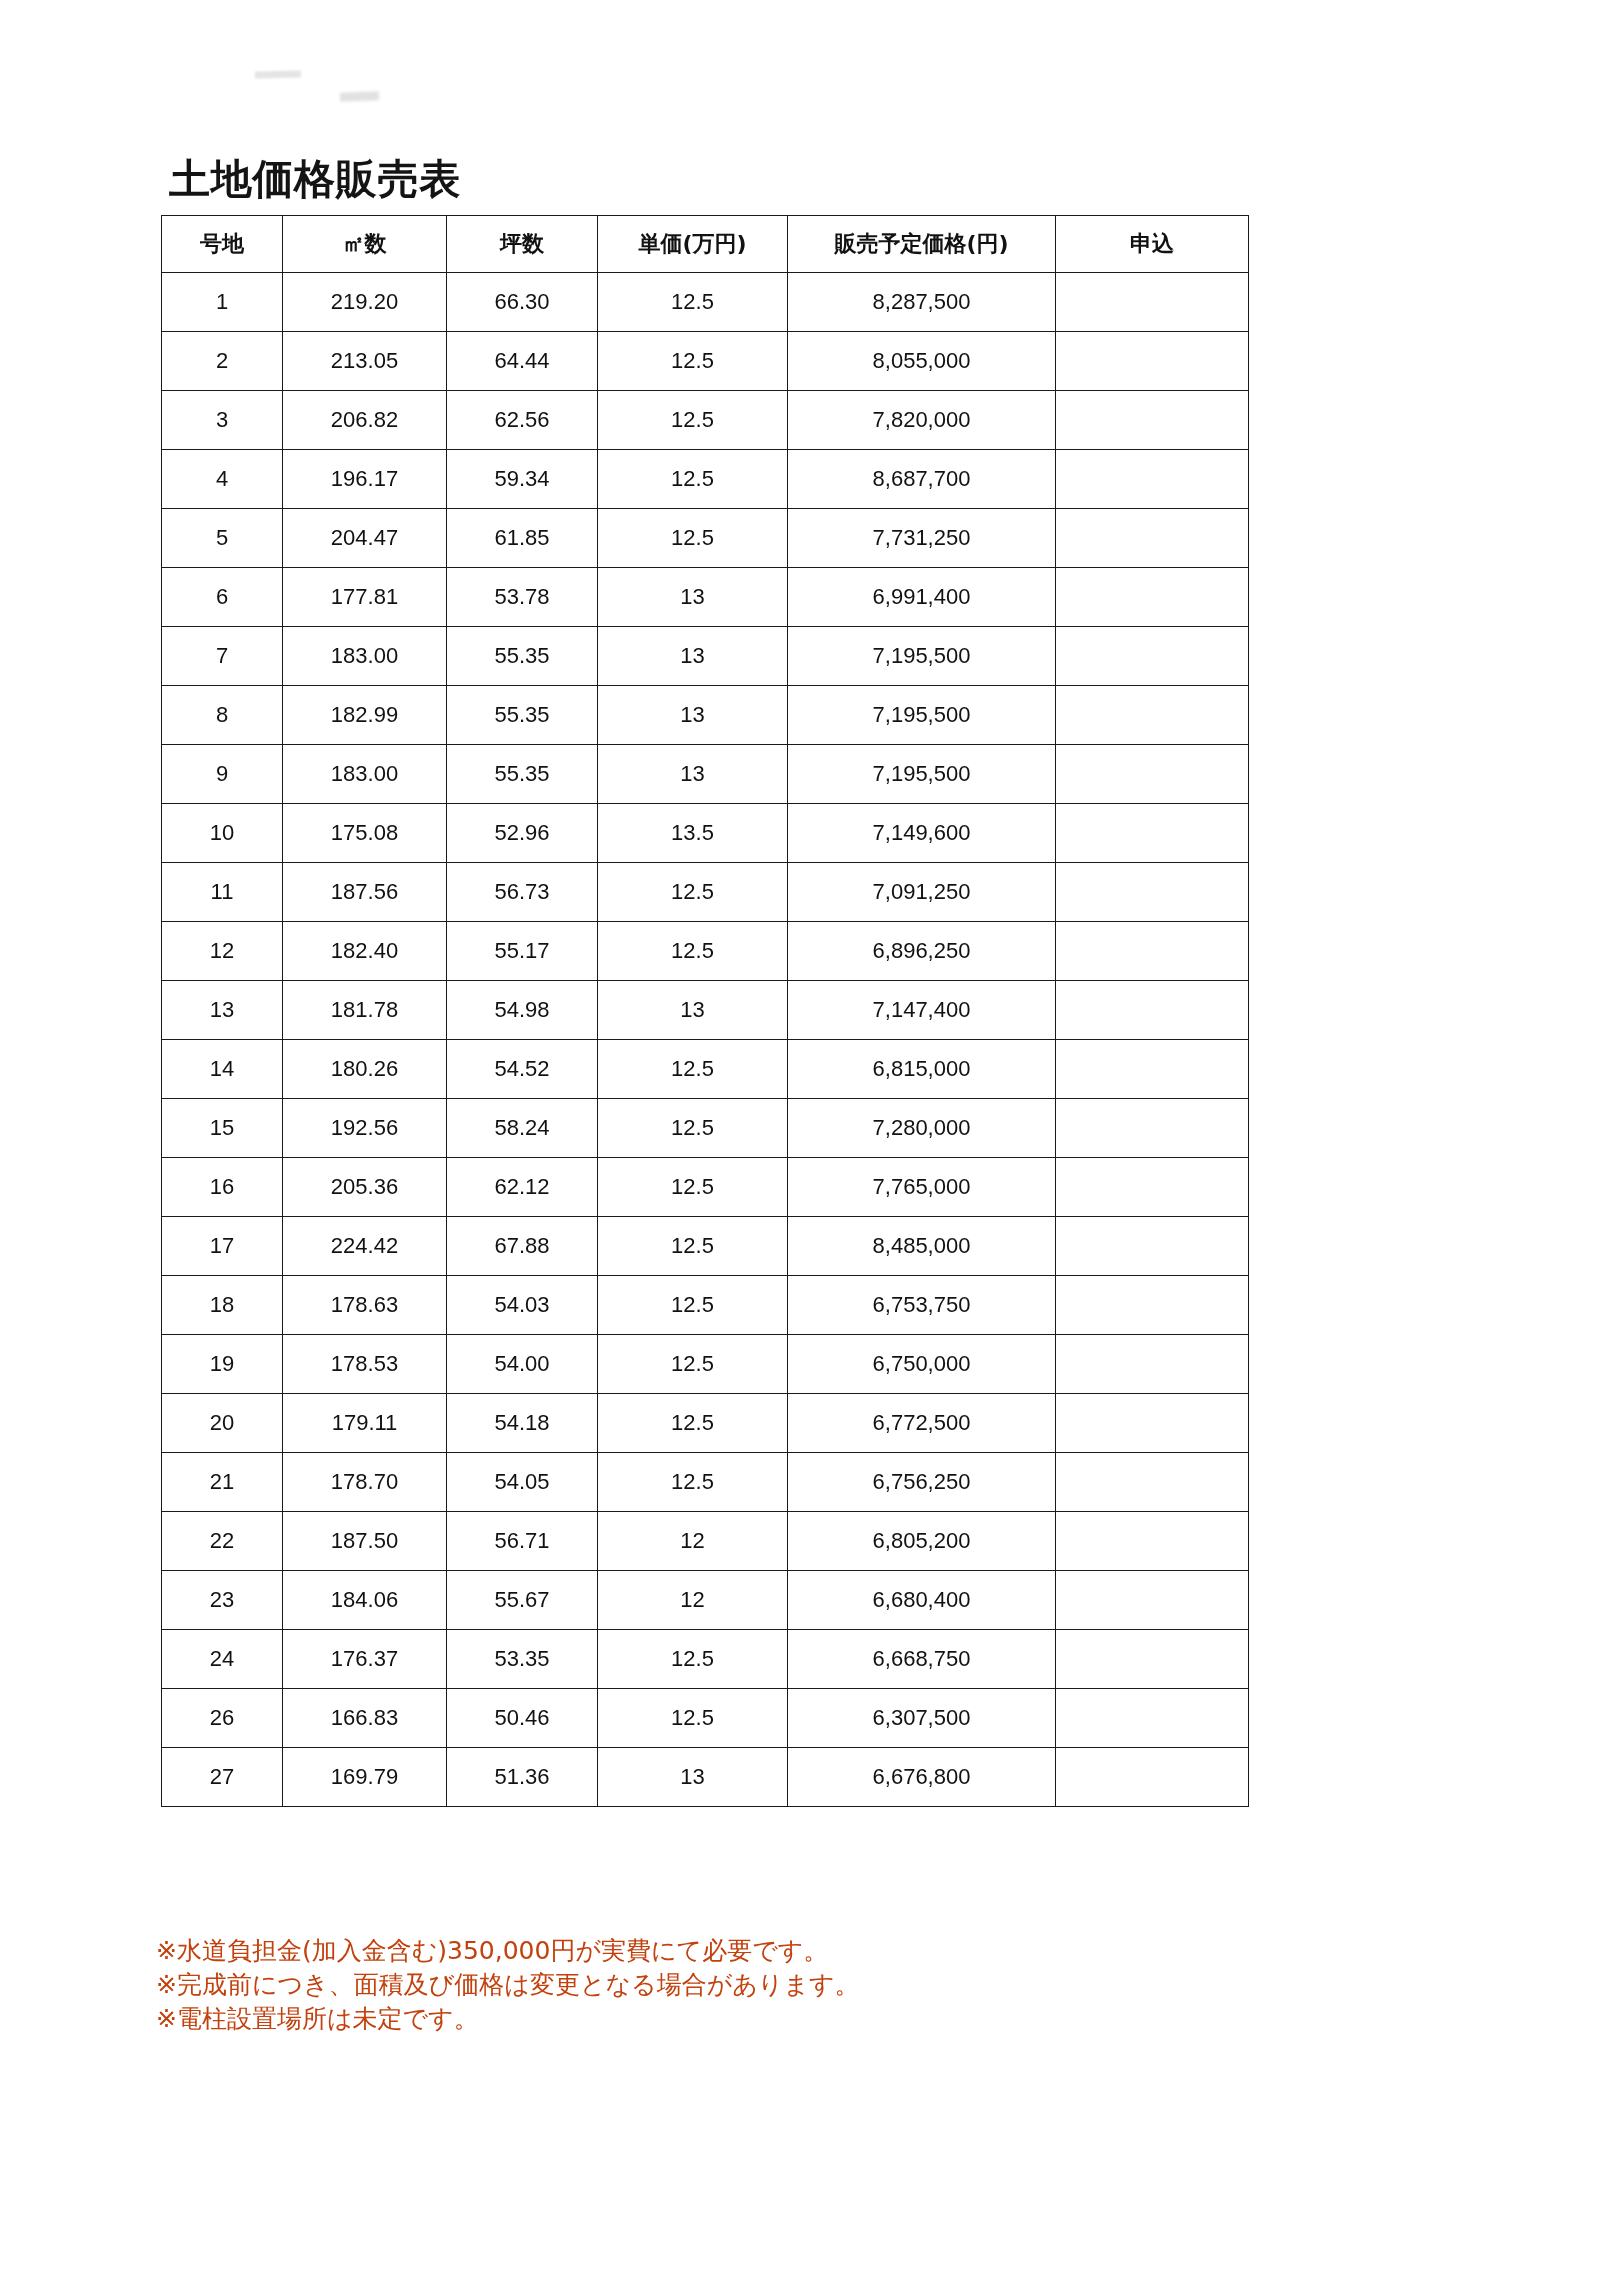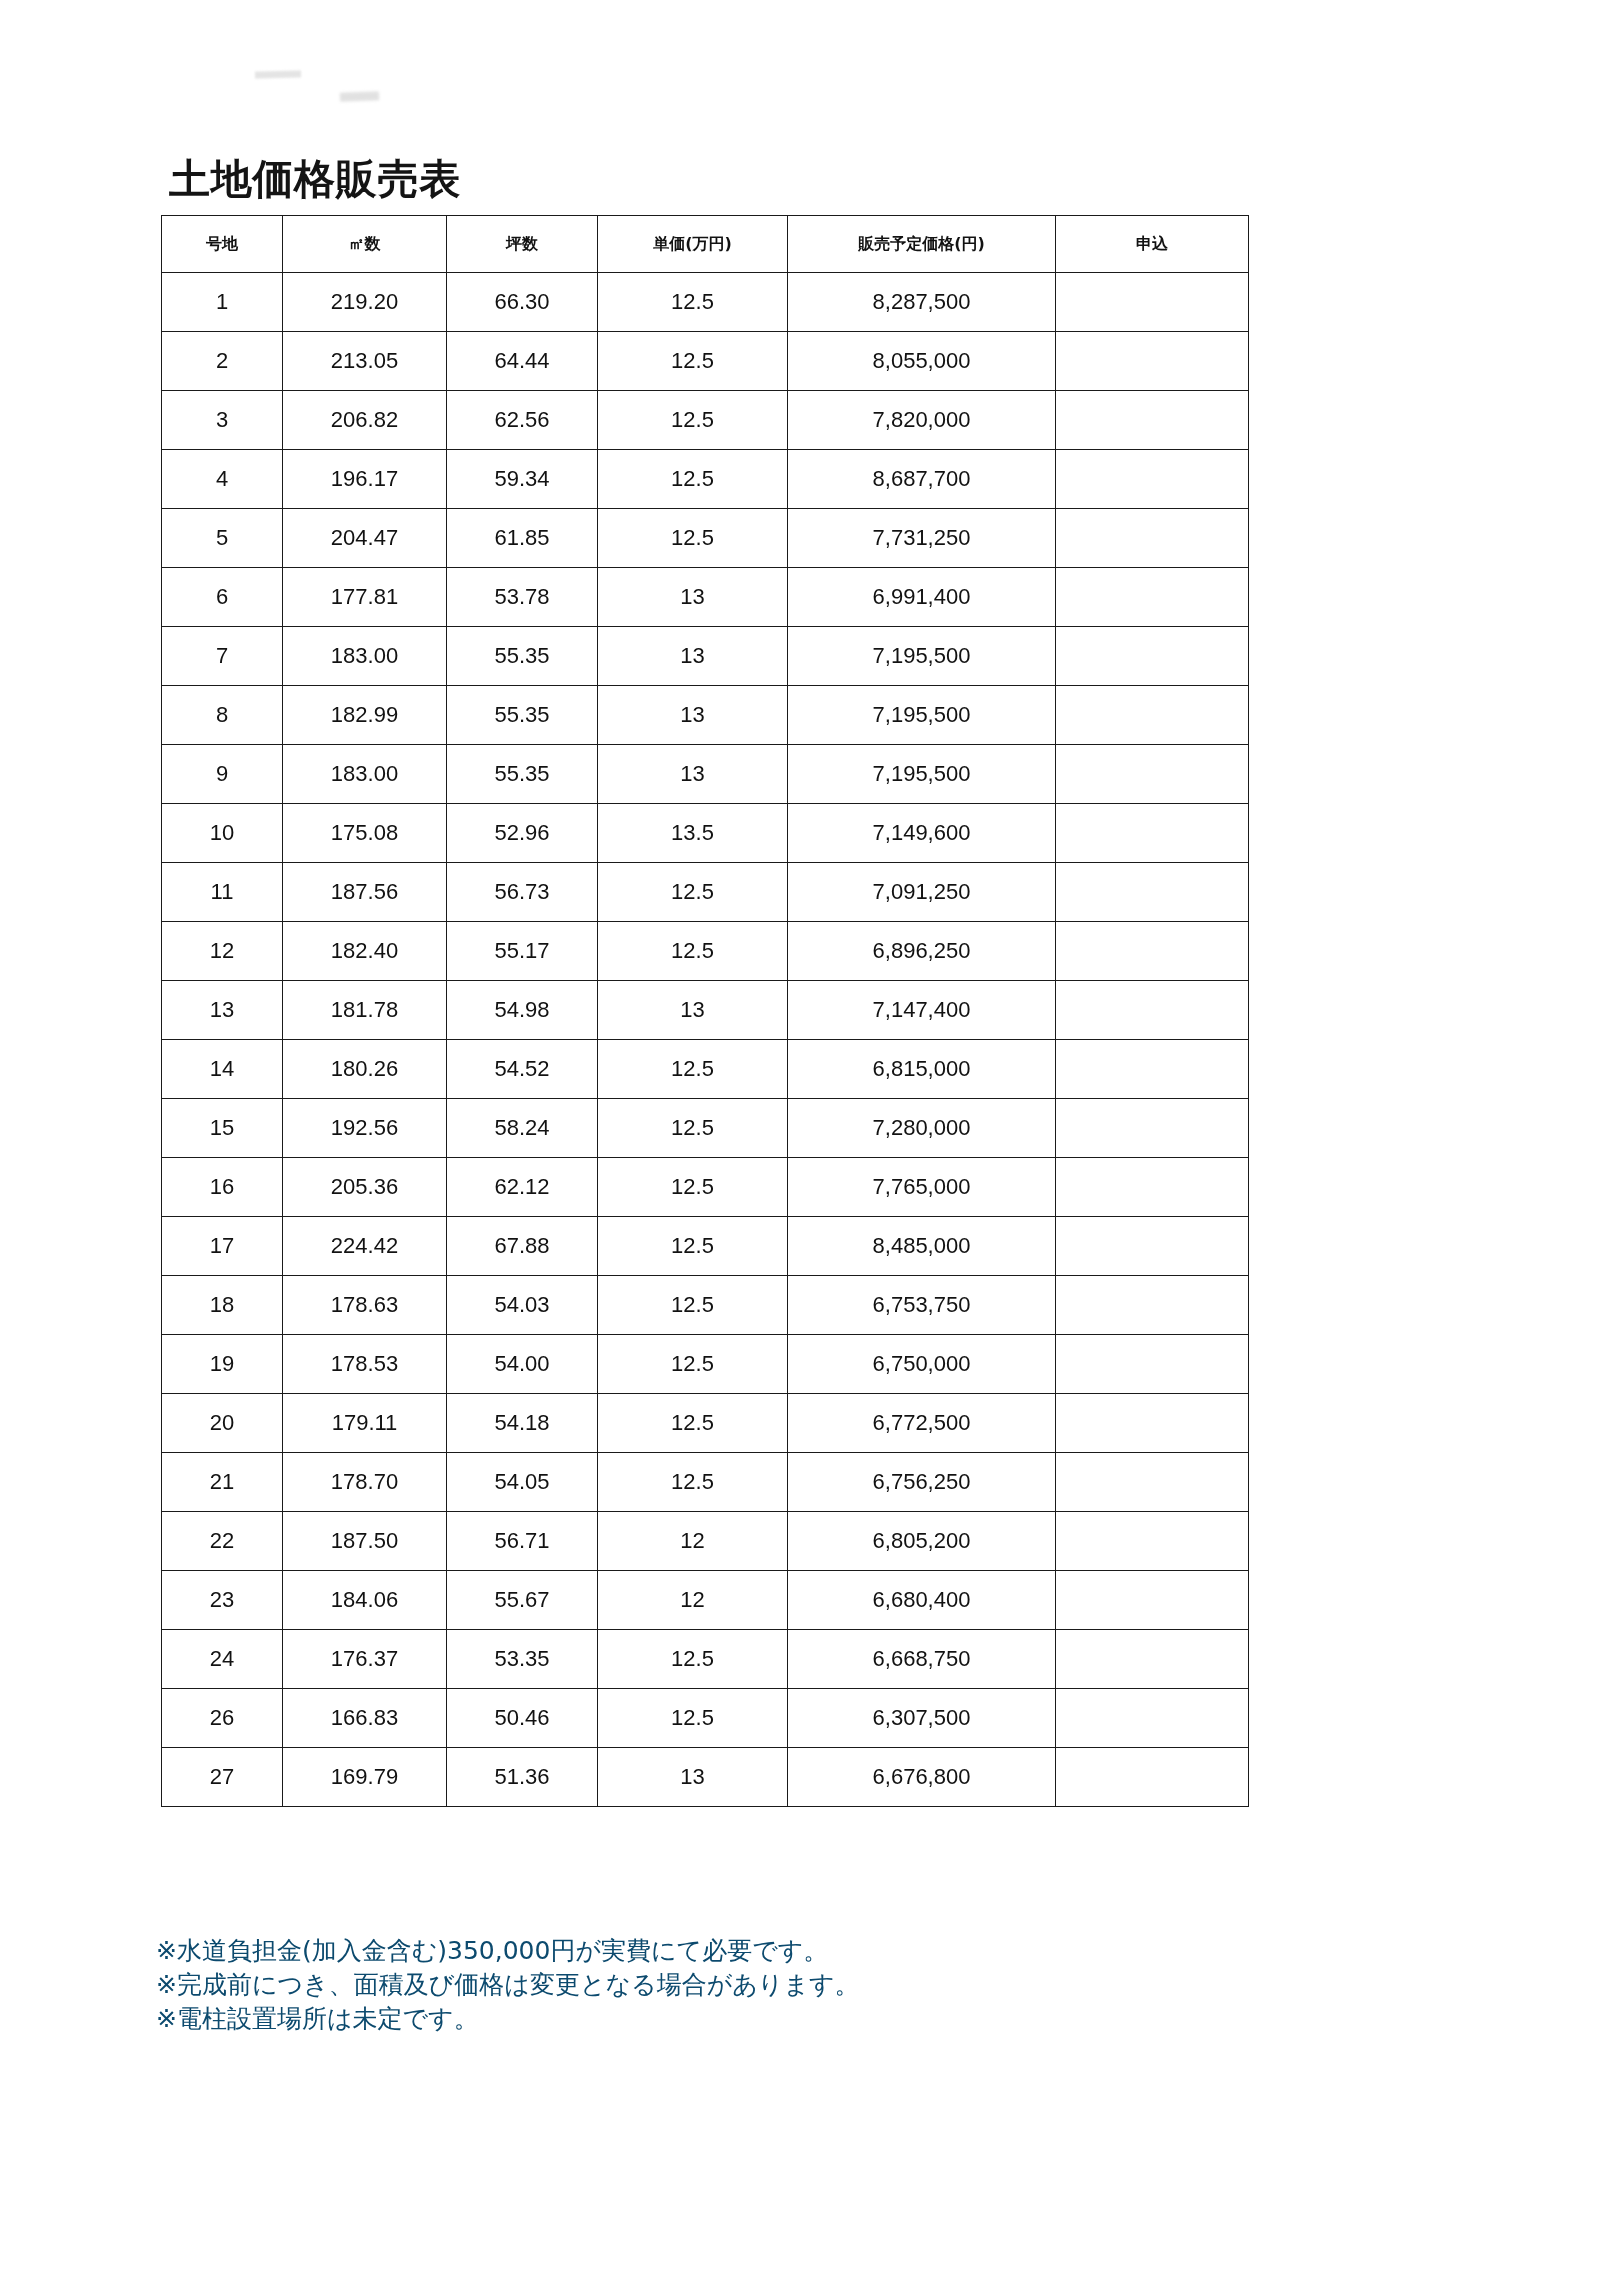--- a/index.html
+++ b/index.html
@@ -76,21 +76,21 @@
     border: 1.3px solid #1a1a1a;
     text-align: center;
     vertical-align: middle;
     font-size: 21.6px;
     color: #121212;
     height: 58px;
     padding: 0;
     font-family: "DejaVu Sans", "Liberation Sans", sans-serif;
   }
   table.price-table th {
-    font-size: 16px;
+    font-size: 22px;
     font-weight: bold;
     height: 56px;
   }
   table.price-table td.num {
     font-family: "Liberation Sans", "DejaVu Sans", sans-serif;
     font-size: 22px;
   }
 
   col.c-lot   { width: 121px; }
   col.c-sqm   { width: 164px; }
@@ -100,21 +100,21 @@
   col.c-apply { width: 193px; }
 
   .notes {
     position: absolute;
     left: 156px;
     top: 1934px;
     width: 1178px;
     font-family: "DejaVu Sans", "Liberation Sans", sans-serif;
     font-size: 25px;
     line-height: 1.36;
-    color: #0c4a6e;
+    color: #c2410c;
   }
   .notes div { white-space: nowrap; }
 </style>
 </head>
 <body>
 
 <div class="sheet">
 
   <div class="scan-smudge-a"></div>
   <div class="scan-smudge-b"></div>

